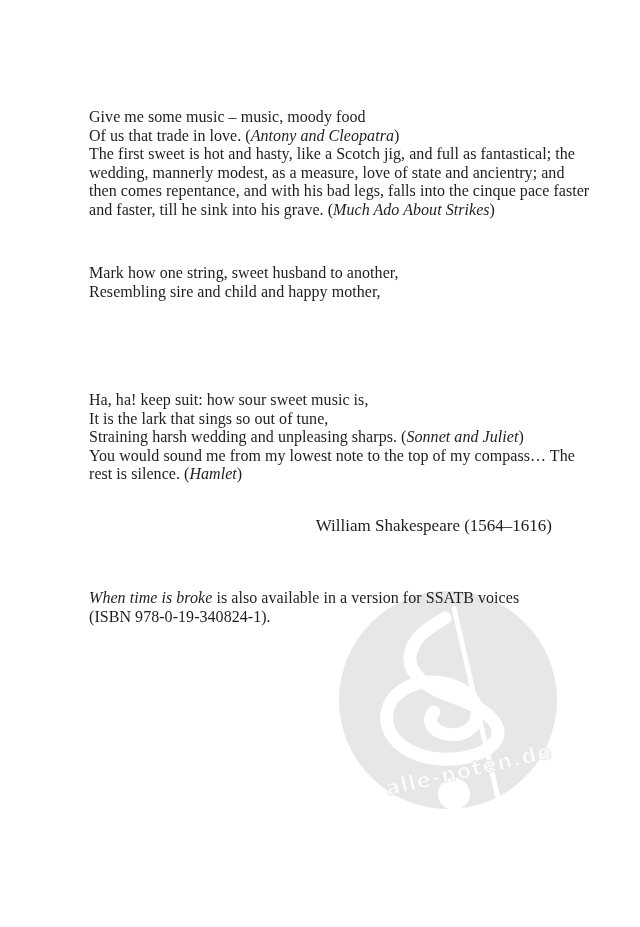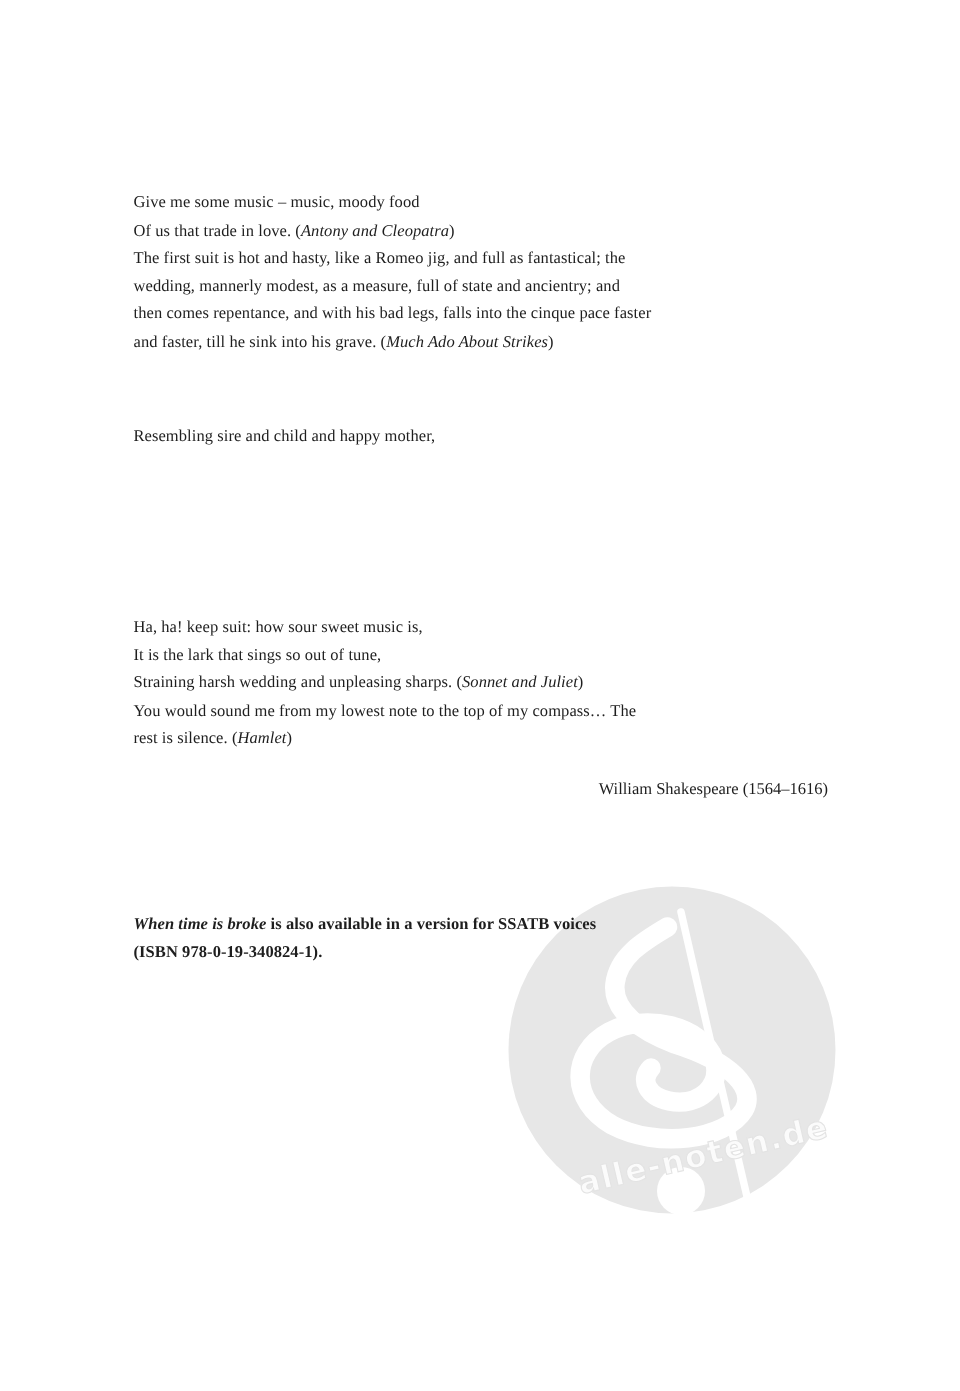--- a/index.html
+++ b/index.html
@@ -7,41 +7,40 @@
     position: relative;
     width: 640px;
     height: 927px;
     background: #ffffff;
     overflow: hidden;
     font-family: "Liberation Serif", "DejaVu Serif", serif;
     color: #1e1e1e;
   }
   .textblock {
     position: absolute;
-    font-size: 11px;
+    font-size: 16px;
     line-height: 18.6px;
     letter-spacing: 0.05px;
     z-index: 2;
-    margin-top: 18px;
   }
   .textblock .line { white-space: nowrap; }
   .textblock .it, .it { font-style: italic; }
   .quote-1 { left: 89px; top: 108px; }
   .quote-2 { left: 89px; top: 264px; }
   .quote-3 { left: 89px; top: 391px; }
   .attribution {
     position: absolute;
     top: 517px;
     right: 88px;
-    font-size: 11px;
+    font-size: 17px;
     line-height: 18.6px;
     z-index: 2;
     white-space: nowrap;
   }
-  .note { left: 89px; top: 589px; font-weight: bold; }
+  .note { left: 89px; top: 589px; }
   .watermark {
     position: absolute;
     left: 328px;
     top: 576px;
     width: 244px;
     height: 244px;
     z-index: 1;
   }
   .watermark svg { display: block; }
   .wm-clef-stroke { fill: none; stroke-linecap: round; stroke-linejoin: round; }
@@ -78,27 +77,28 @@
 
         <circle cx="126" cy="218" r="16" fill="#ffffff"></circle>
       </g>
       <text class="wm-text" x="141" y="201" text-anchor="middle" transform="rotate(-13 141 194)" fill="#fbfbfb">alle-noten.de</text>
     </svg>
   </div>
 
   <div class="textblock quote-1">
       <div class="line"><span>Give me some music – music, moody food</span></div>
       <div class="line"><span>Of us that trade in love. (</span><span class="it">Antony and Cleopatra</span><span>)</span></div>
-      <div class="line"><span>The first suit is hot and hasty, like a Romeo jig, and full as fantastical; the</span></div>
-      <div class="line"><span>wedding, mannerly modest, as a measure, full of state and ancientry; and</span></div>
+      <div class="line"><span>The first sweet is hot and hasty, like a Scotch jig, and full as fantastical; the</span></div>
+      <div class="line"><span>wedding, mannerly modest, as a measure, love of state and ancientry; and</span></div>
       <div class="line"><span>then comes repentance, and with his bad legs, falls into the cinque pace faster</span></div>
       <div class="line"><span>and faster, till he sink into his grave. (</span><span class="it">Much Ado About Strikes</span><span>)</span></div>
     </div>
 
   <div class="textblock quote-2">
+      <div class="line"><span>Mark how one string, sweet husband to another,</span></div>
       <div class="line"><span>Resembling sire and child and happy mother,</span></div>
     </div>
 
   <div class="textblock quote-3">
       <div class="line"><span>Ha, ha! keep suit: how sour sweet music is,</span></div>
       <div class="line"><span>It is the lark that sings so out of tune,</span></div>
       <div class="line"><span>Straining harsh wedding and unpleasing sharps. (</span><span class="it">Sonnet and Juliet</span><span>)</span></div>
       <div class="line"><span>You would sound me from my lowest note to the top of my compass… The</span></div>
       <div class="line"><span>rest is silence. (</span><span class="it">Hamlet</span><span>)</span></div>
     </div>

